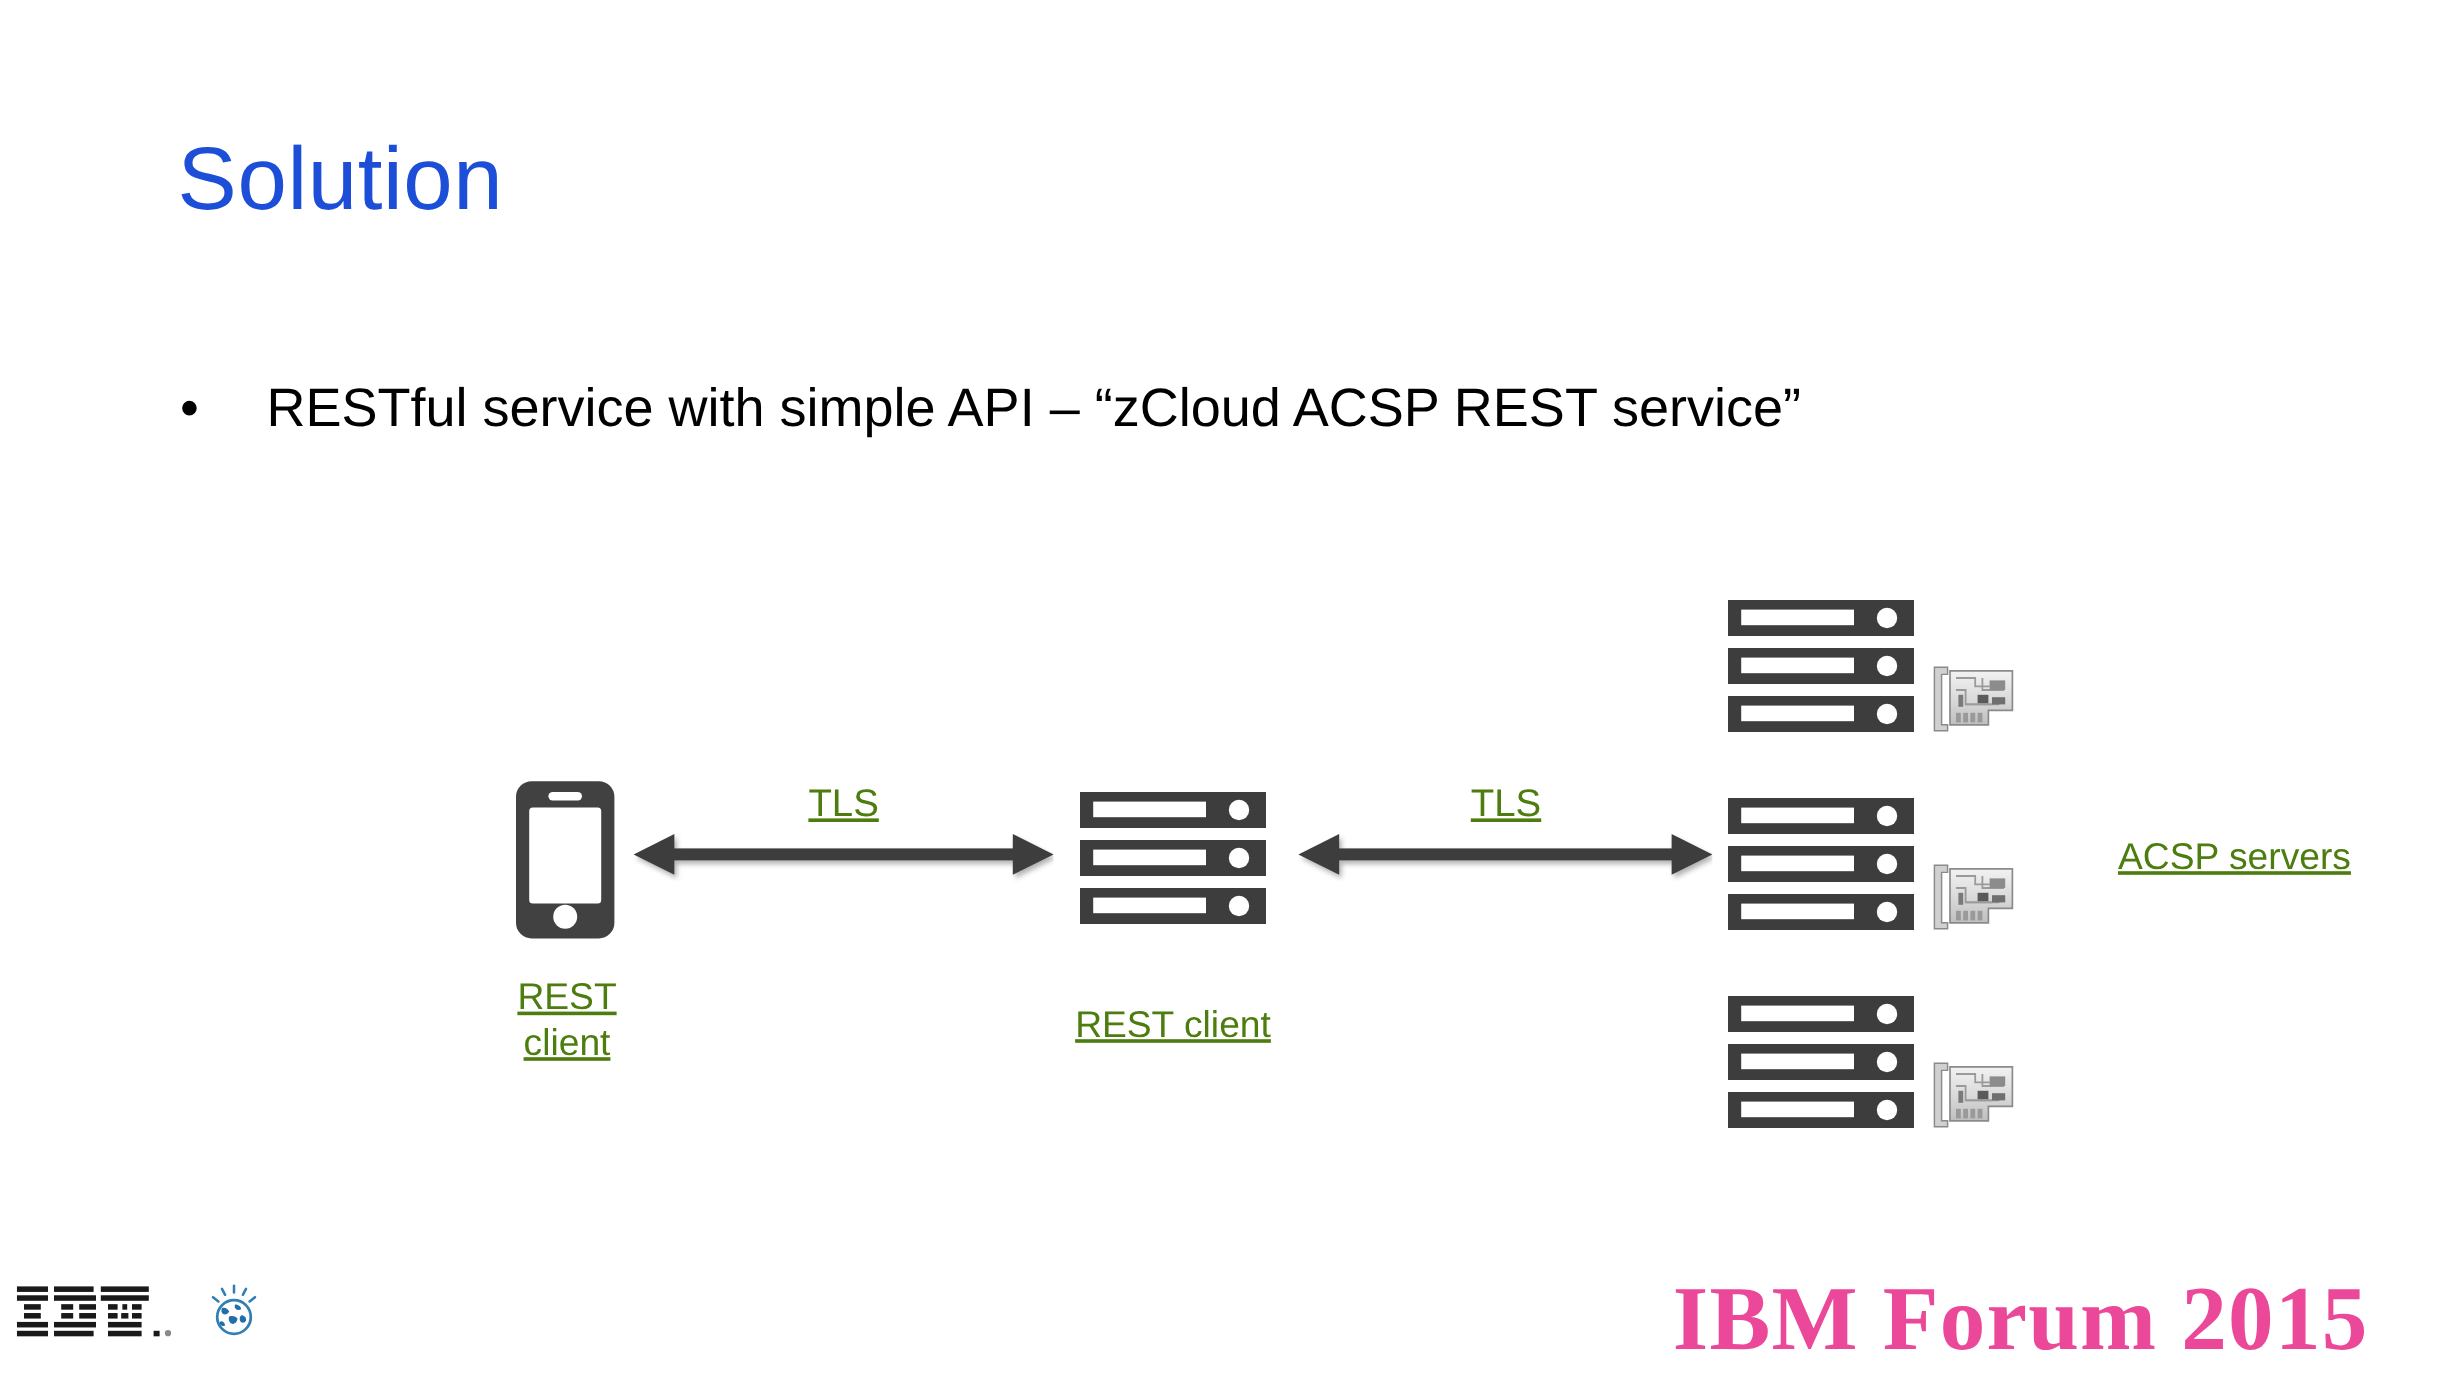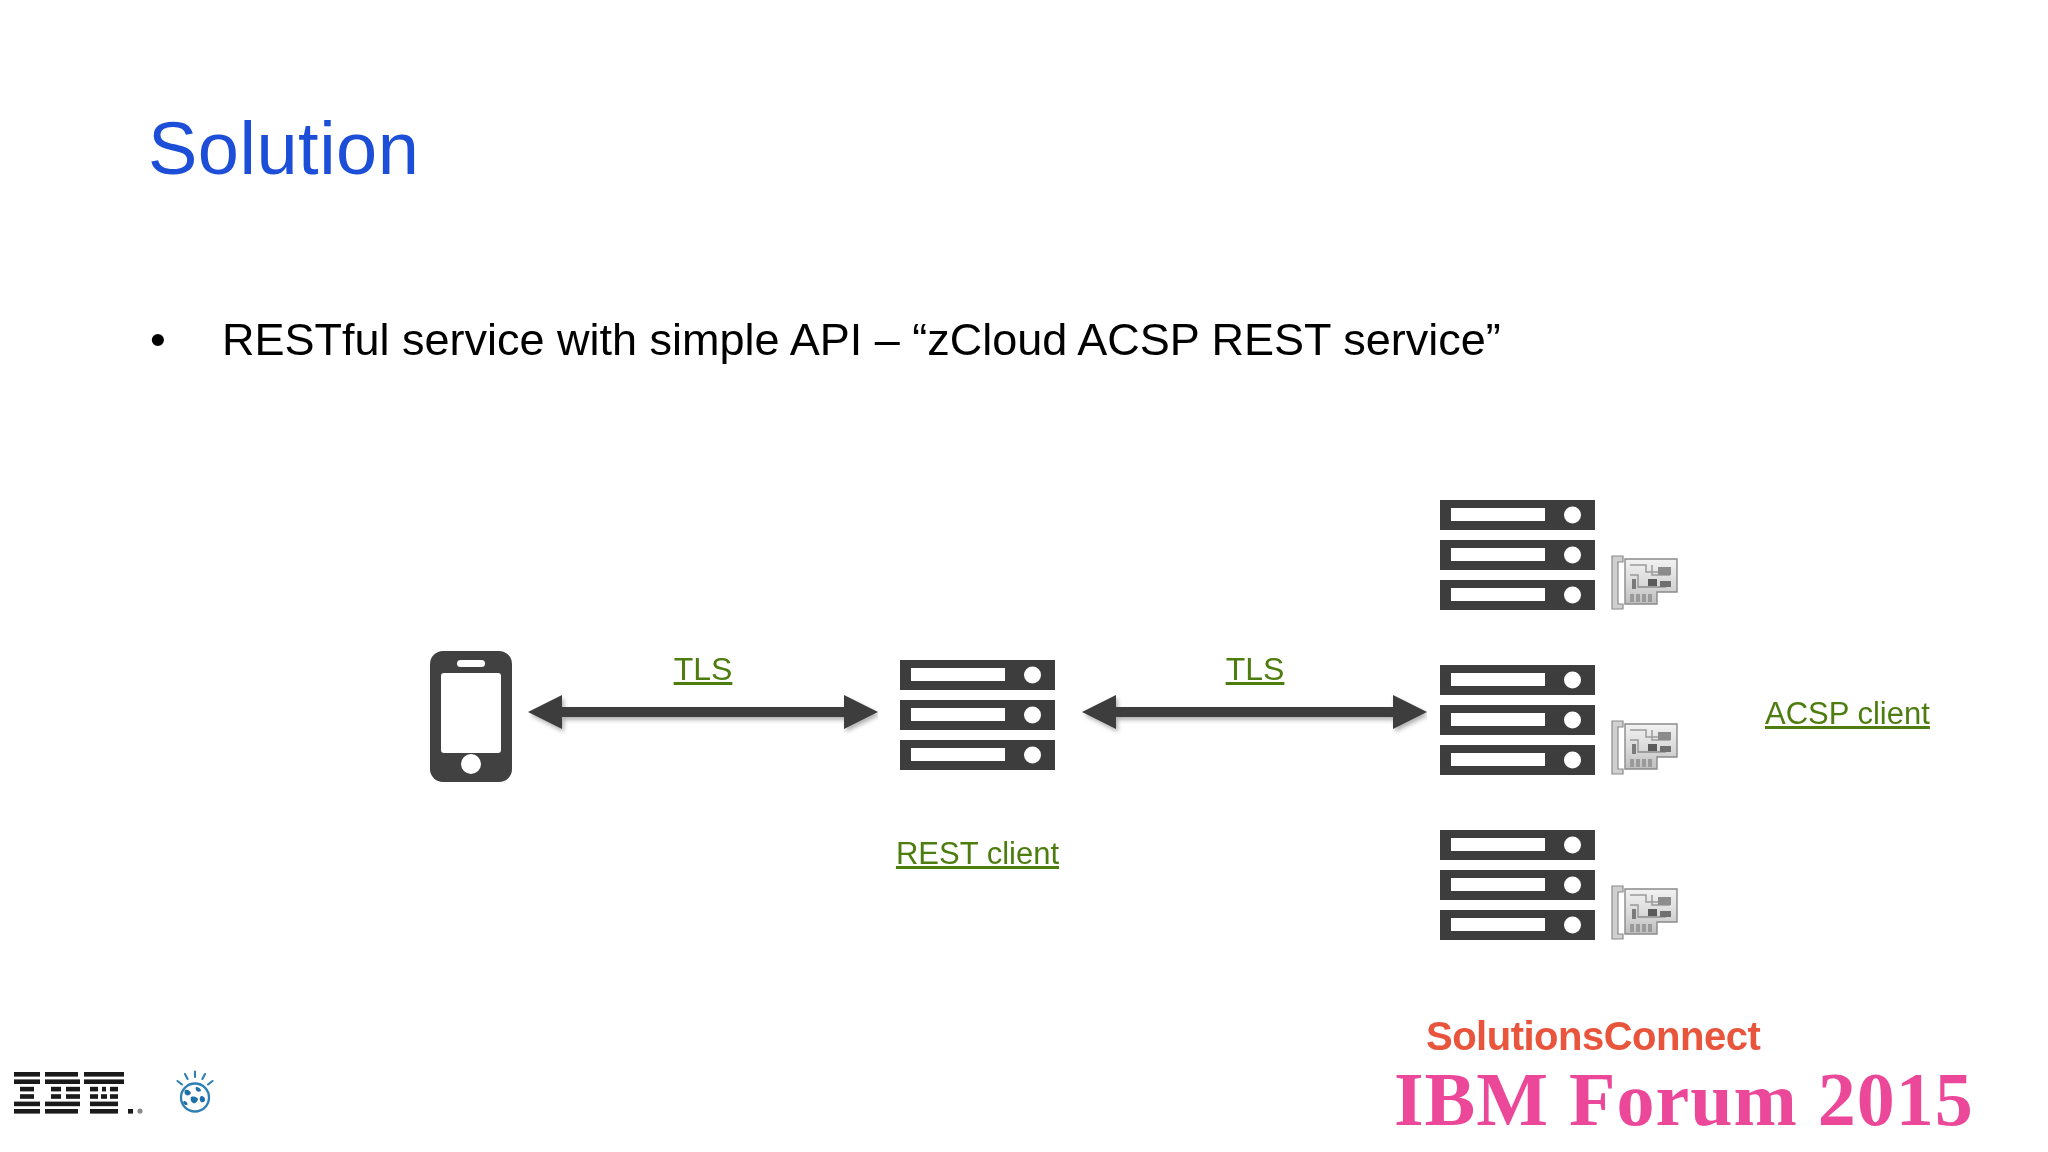--- a/index.html
+++ b/index.html
@@ -234,20 +234,22 @@
     </div>
   </div>
 
   <div class="diagram">
 
     <div class="phone">
       <div class="phone-speaker"></div>
       <div class="phone-screen"></div>
       <div class="phone-home"></div>
     </div>
+    <div class="diagram-label" style="left:400px; top:812px; width:145px;">REST
+client</div>
 
     <div class="arrow" style="left:528px; top:690px; width:350px;">
       <svg width="350" height="46" viewBox="0 0 350 46" xmlns="http://www.w3.org/2000/svg">
         <defs>
           <filter id="arrShadow1" x="-20%" y="-60%" width="150%" height="260%">
             <feDropShadow dx="2" dy="3" stdDeviation="2.2" flood-color="#000000" flood-opacity="0.30"></feDropShadow>
           </filter>
         </defs>
         <g filter="url(#arrShadow1)" fill="#3d3d3d">
           <rect x="30" y="17" width="290" height="10"></rect>
@@ -420,21 +422,21 @@
         <rect x="24" y="26" width="4" height="10" fill="#7a7a7a"></rect>
         <g fill="#9a9a9a">
           <rect x="22" y="41" width="4" height="8"></rect>
           <rect x="28" y="41" width="4" height="8"></rect>
           <rect x="34" y="41" width="4" height="8"></rect>
           <rect x="40" y="41" width="4" height="8"></rect>
         </g>
       </svg>
     </div>
 
-    <div class="diagram-label" style="left:1765px; top:695px; width:280px; text-align:left;">ACSP client</div>
+    <div class="diagram-label" style="left:1765px; top:695px; width:280px; text-align:left;">ACSP servers</div>
 
   </div>
 
   <div class="ibm-logo">
     <svg class="ibm-wordmark" viewBox="0 0 150 46" xmlns="http://www.w3.org/2000/svg">
       <g fill="#1a1a1a">
 
         <rect x="0" y="2" width="26" height="4.6"></rect>
         <rect x="0" y="9.4" width="26" height="4.6"></rect>
         <rect x="6" y="16.8" width="14" height="4.6"></rect>
@@ -479,17 +481,16 @@
         <path d="M13 20 c3 -1 5 1 6 3 c-1 2 -3 3 -5 2 c-1.5 -1 -2 -3 -1 -5 z"></path>
         <path d="M24 17 c3 0 5 2 5 4 c-2 1 -4 1 -5 -1 c-0.6 -1 -0.5 -2 0 -3 z"></path>
         <path d="M19 27 c3 -1 6 0 7 2 c-0.5 3 -3 5 -5 4 c-2 -1 -3 -4 -2 -6 z"></path>
         <path d="M29 26 c2.5 0 4.5 2 4 4.5 c-1 2 -3 2.5 -4.5 1 c-1.2 -1.4 -1 -4 0.5 -5.5 z"></path>
         <path d="M12 31 c2 0 3.5 1.5 3.5 3.5 c-1.5 1 -3 0.5 -4 -1 c-0.6 -0.9 -0.4 -2 0.5 -2.5 z"></path>
       </g>
     </svg>
   </div>
 
   <div class="forum-brand">
-    <div class="forum-top">SolutionsConnect</div>
     <div class="forum-bottom">IBM Forum 2015</div>
   </div>
 
 </div>
 
 </body></html>

